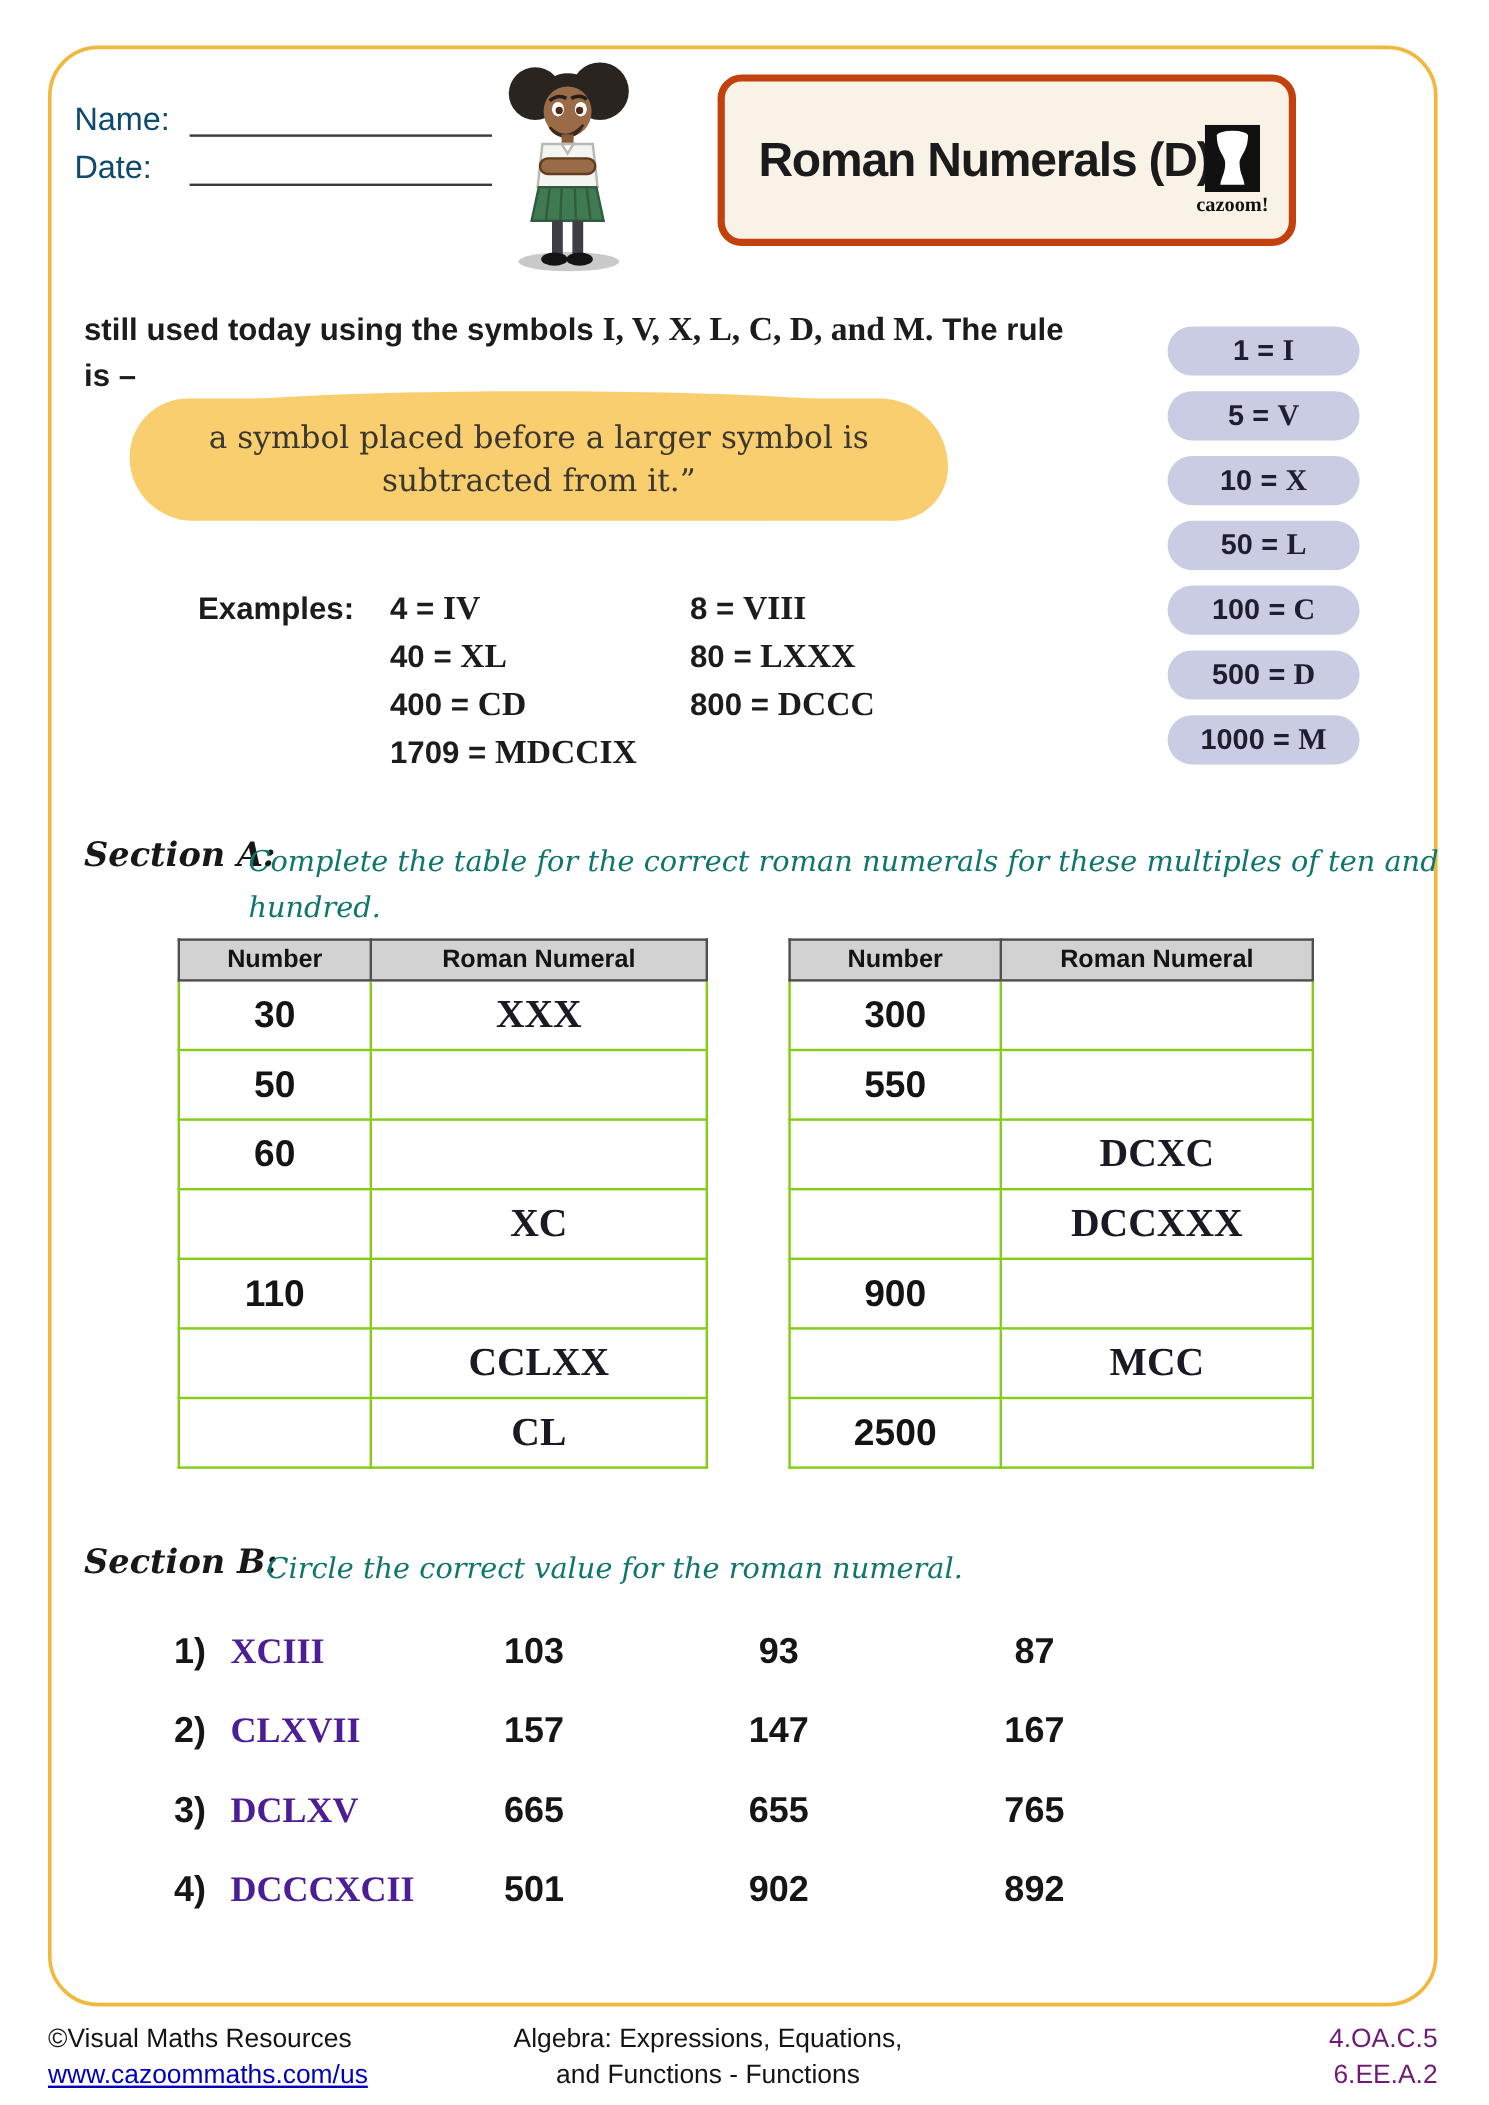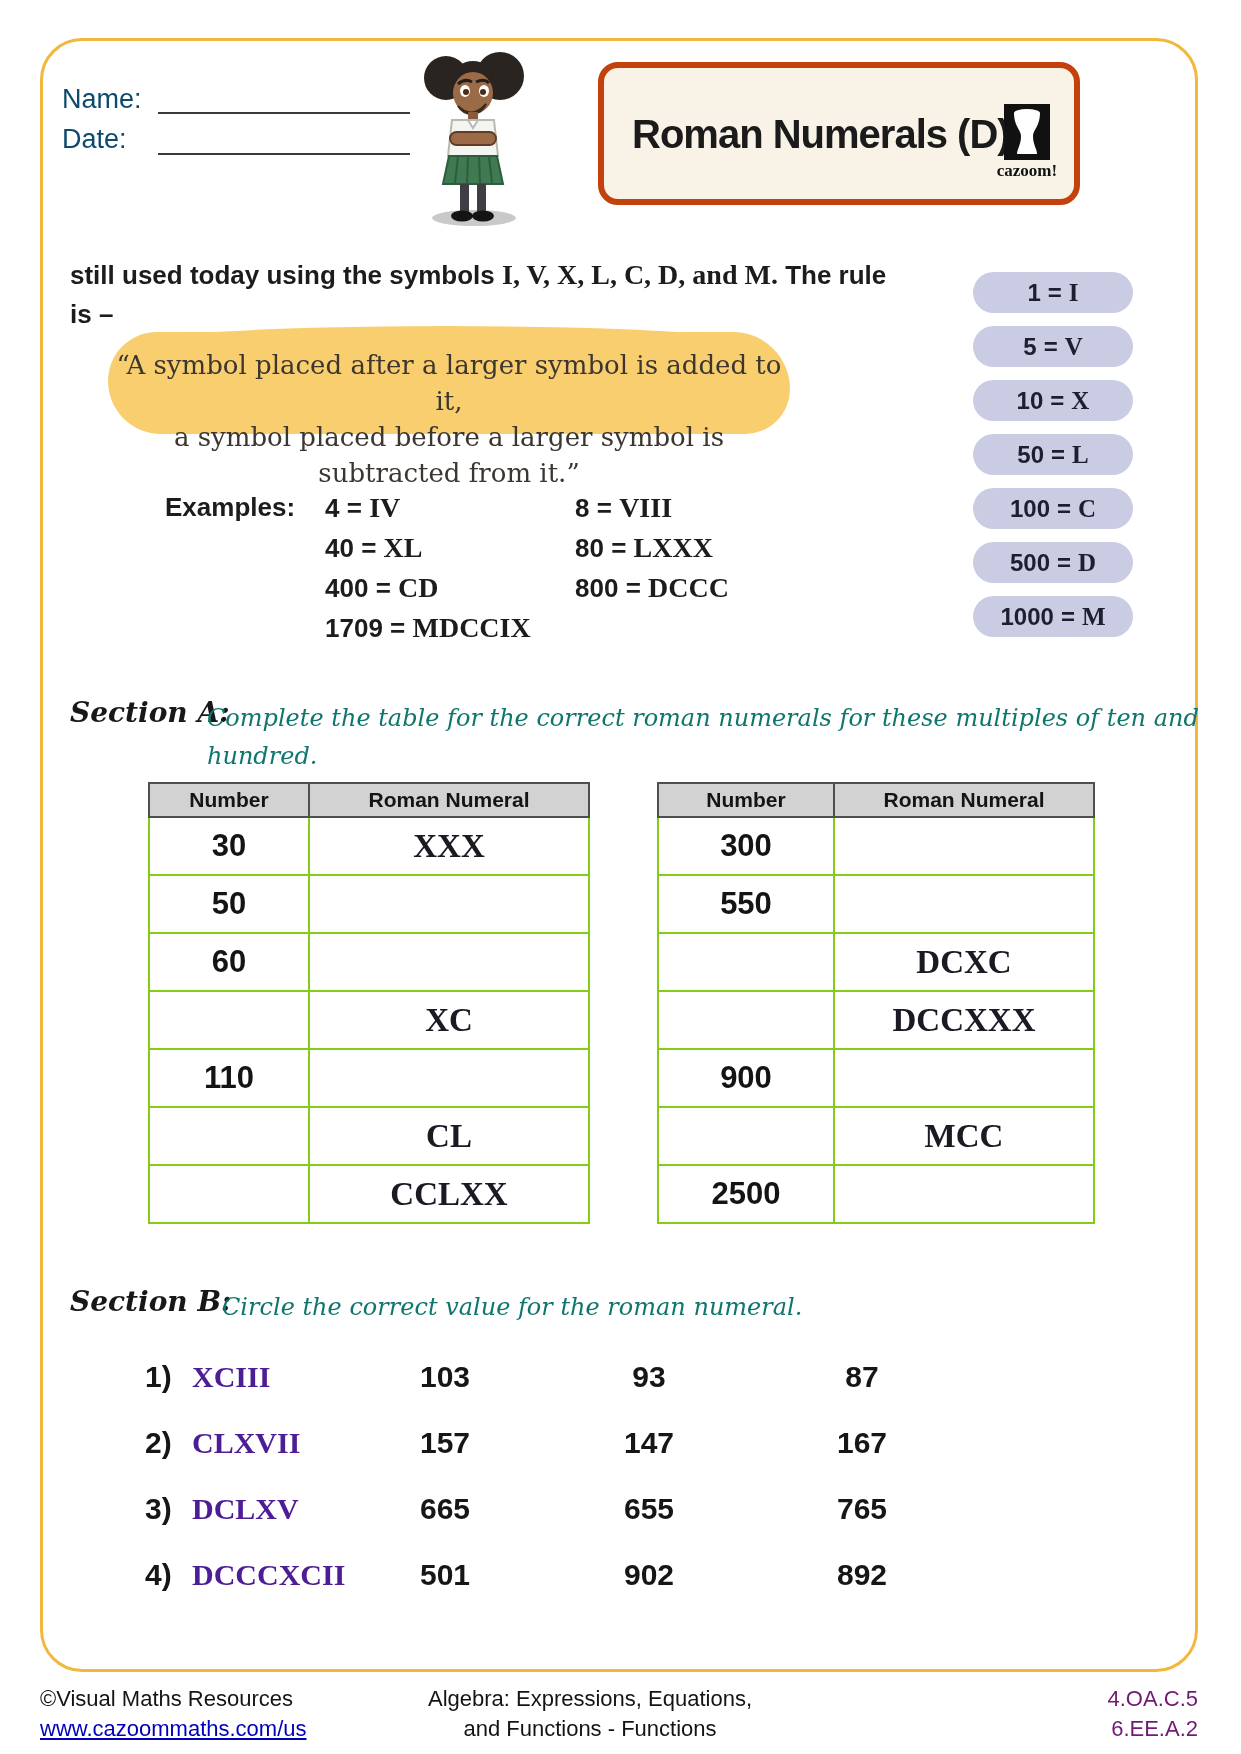--- a/index.html
+++ b/index.html
@@ -132,21 +132,20 @@
       <div class="logo-word">cazoom!</div>
     </div>
   </div>
 
   <div class="intro">
     <div><span>still used today using the symbols </span><span class="serif">I, V, X, L, C, D, and M.</span><span> The rule is –</span></div>
   </div>
 
   <div class="rule-blob">
     <div class="rule-text">
-      <div>“A symbol placed after a larger symbol is added to it,</div>
       <div>a symbol placed before a larger symbol is subtracted from it.”</div>
     </div>
   </div>
 
   <div class="examples-label">Examples:</div>
   <div class="ex-col c1">
     <div class="ex-row"><span>4</span> <span>=</span> <span class="numeral">IV</span></div>
     <div class="ex-row"><span>40</span> <span>=</span> <span class="numeral">XL</span></div>
     <div class="ex-row"><span>400</span> <span>=</span> <span class="numeral">CD</span></div>
     <div class="ex-row"><span>1709</span> <span>=</span> <span class="numeral">MDCCIX</span></div>
@@ -226,25 +225,25 @@
     <tr>
           <td class="num"></td>
           <td class="rom">XC</td>
         </tr>
     <tr>
           <td class="num">110</td>
           <td class="rom"></td>
         </tr>
     <tr>
           <td class="num"></td>
+          <td class="rom">CCLXX</td>
+        </tr>
+    <tr>
+          <td class="num"></td>
           <td class="rom">CL</td>
-        </tr>
-    <tr>
-          <td class="num"></td>
-          <td class="rom">CCLXX</td>
         </tr>
   </tbody>
     </table>
 
   <table class="rn" style="left:657px; top:782px; width:436px;">
     <colgroup>
         <col style="width:176px">
         <col style="width:260px">
       </colgroup>
     <tbody>

